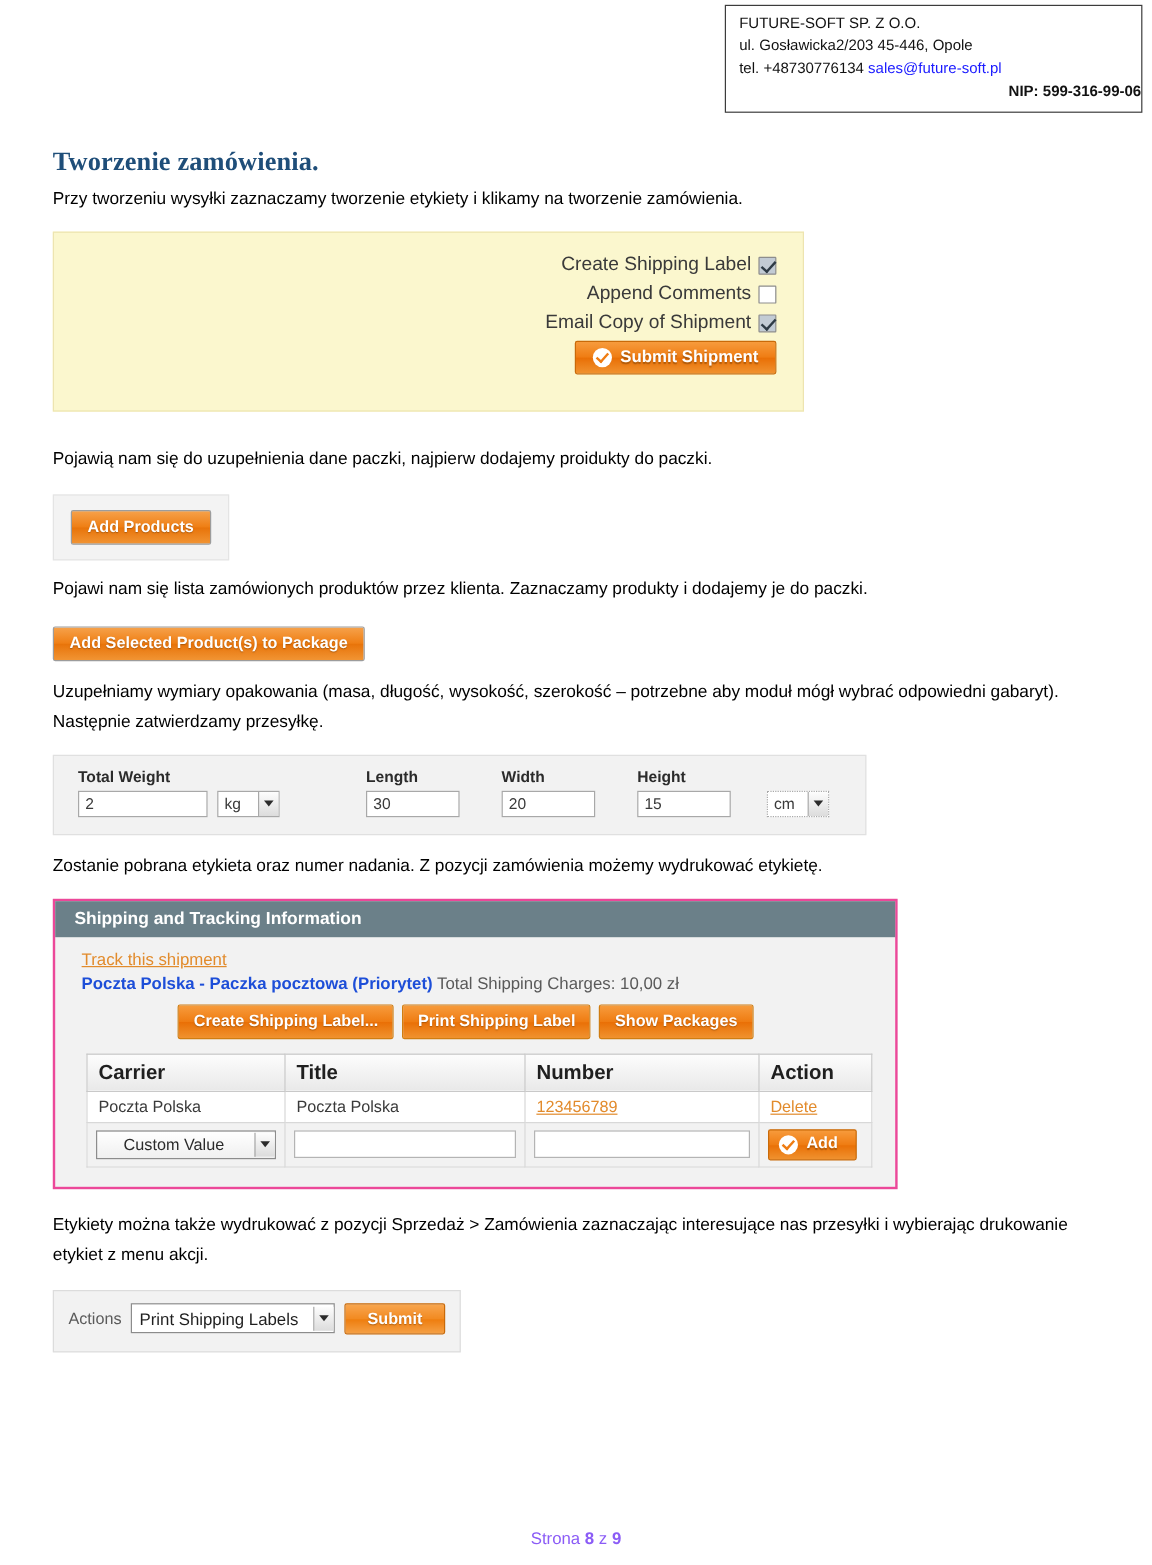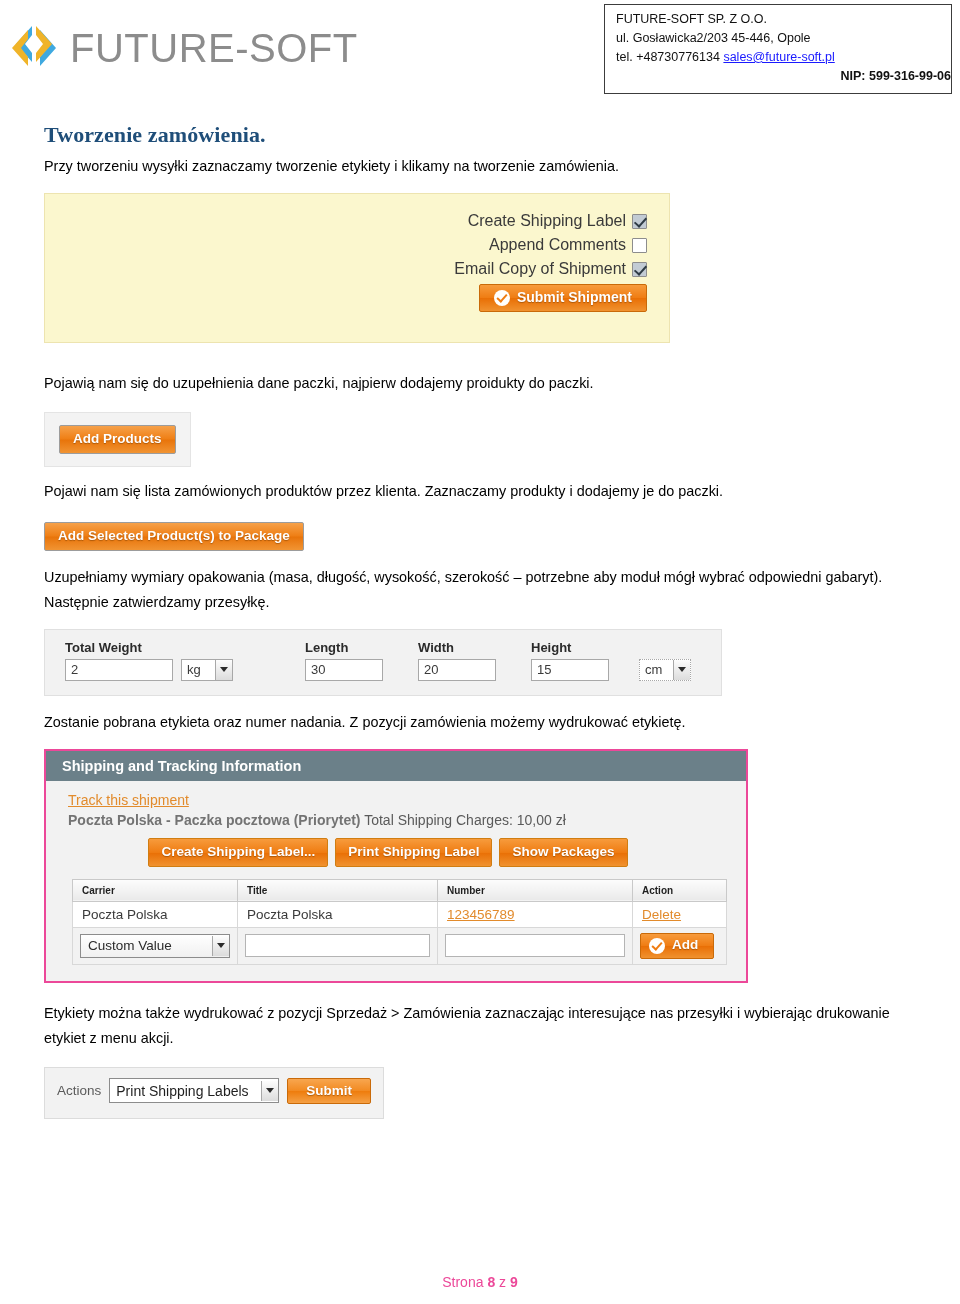--- a/index.html
+++ b/index.html
@@ -37,21 +37,21 @@
     left: 604px; top: 4px;
     width: 348px; height: 90px;
     border: 1.5px solid #3c3c3c;
     padding: 5px 0 0 11px;
     font-size: 12.5px;
     line-height: 19px;
     color: #111;
   }
   .company-box .line { white-space: nowrap; }
   .company-box .mail {
-    color: #1a1aff; text-decoration: underline;
+    color: #1a1aff; 
   }
   .company-box .nip { font-weight: bold; text-align: right; }
 
   
   .content { padding: 0 40px 0 44px; }
 
   h1.section-title {
     font-family: "Liberation Serif", serif;
     font-size: 22px;
     font-weight: bold;
@@ -230,21 +230,21 @@
   .track-link {
     color: #e28b2c; text-decoration: underline;
     font-size: 14px; display:inline-block; margin-bottom: 4px;
     cursor: pointer;
     font-family: "Liberation Sans", sans-serif;
   }
   .carrier-line {
     font-size: 14px; color: #5a5a5a; margin-bottom: 10px;
     font-family: "Liberation Sans", sans-serif;
   }
-  .carrier-line b { color: #737373; }
+  .carrier-line b { color: #1d4ed8; }
   .btn-row {
     display:flex; gap: 7px; justify-content: center;
     padding-right: 20px;
     margin-bottom: 12px;
   }
   .btn-orange.sm { font-size: 13.5px; padding: 6px 12px; border:1px solid #d07d12; }
 
   table.carrier-table {
     border-collapse: collapse;
     width: 655px;
@@ -253,21 +253,21 @@
     font-size: 13.5px;
     margin-left: 4px;
   }
   table.carrier-table th {
     background: linear-gradient(to bottom,#fdfdfd,#e9e9e9);
     border: 1px solid #c9c9c9;
     text-align: left;
     padding: 5px 9px;
     font-weight: bold;
     color: #1f1f1f;
-    font-size: 10px;
+    font-size: 17px;
   }
   table.carrier-table td {
     border: 1px solid #d8d8d8;
     padding: 5px 9px;
     color: #3a3a3a;
     vertical-align: middle;
     background: #fff;
   }
   td.num a, td.act a {
     color: #e28b2c; text-decoration: underline; cursor: pointer;
@@ -275,21 +275,21 @@
   tr.add-row td { background: #f2f2f2; padding: 5px 7px; }
   .row-input {
     background: #fff; border: 1px solid #b4b4b4;
     height: 23px; width: 100%;
   }
   .sel-custom {
     background: linear-gradient(to bottom,#ffffff,#f0f0f0);
     border: 1px solid #8c8c8c;
     height: 24px; width: 150px;
     display:flex; align-items:center; justify-content: space-between;
-    padding-left: 7px; font-size: 13.5px; color:#2b2b2b;
+    padding-left: 22px; font-size: 13.5px; color:#2b2b2b;
   }
   .add-btn-cell { text-align:left; }
   .btn-orange.add {
     padding: 4px 15px 4px 8px; font-size: 13.5px;
   }
 
   
   .shot-actions {
     margin-top: 16px;
     width: 340px;
@@ -312,40 +312,29 @@
     padding: 5px 18px; font-size: 13.5px;
     background: linear-gradient(to bottom,#f8a64f 0%,#f28a21 50%,#ee7c0c 51%,#f5a045 100%);
   }
 
   
   .doc-footer {
     position: absolute;
     left: 0; right: 0; bottom: 14px;
     text-align: center;
     font-size: 14px;
-    color: #ec4899;
+    color: #8b5cf6;
     font-family: "Liberation Sans", sans-serif;
   }
   .doc-footer b { font-weight: bold; }
 </style>
 </head>
 <body>
 
 <div class="doc-header">
-  <div class="logo-wrap">
-    <svg class="logo-mark" viewBox="0 0 52 52">
-      <polygon points="24,4 8,22 24,40 24,31 17,22 24,13" fill="#3fa9e0"></polygon>
-      <polygon points="22,12 14,22 22,32 22,46 6,26 22,6" fill="#f0b429" opacity="0"></polygon>
-      <polygon points="4,26 20,8 20,17 13,26 20,35 20,44" fill="#f0b429"></polygon>
-      <polygon points="48,26 32,44 32,35 39,26 32,17 32,8" fill="#3fa9e0"></polygon>
-      <polygon points="28,12 44,30 28,48 28,39 35,30 28,21" fill="#f0b429" opacity="0"></polygon>
-      <polygon points="28,4 44,22 28,40 28,31 35,22 28,13" fill="#f0b429"></polygon>
-    </svg>
-    <span class="logo-text">FUTURE-SOFT</span>
-  </div>
 
   <div class="company-box">
     <div class="line">FUTURE-SOFT SP. Z O.O.</div>
     <div class="line">ul. Gosławicka2/203 45-446, Opole</div>
     <div class="line"><span>tel. +48730776134 </span><span class="mail">sales@future-soft.pl</span></div>
     <div class="line nip">NIP: 599-316-99-06</div>
   </div>
 </div>
 
 <div class="content">

